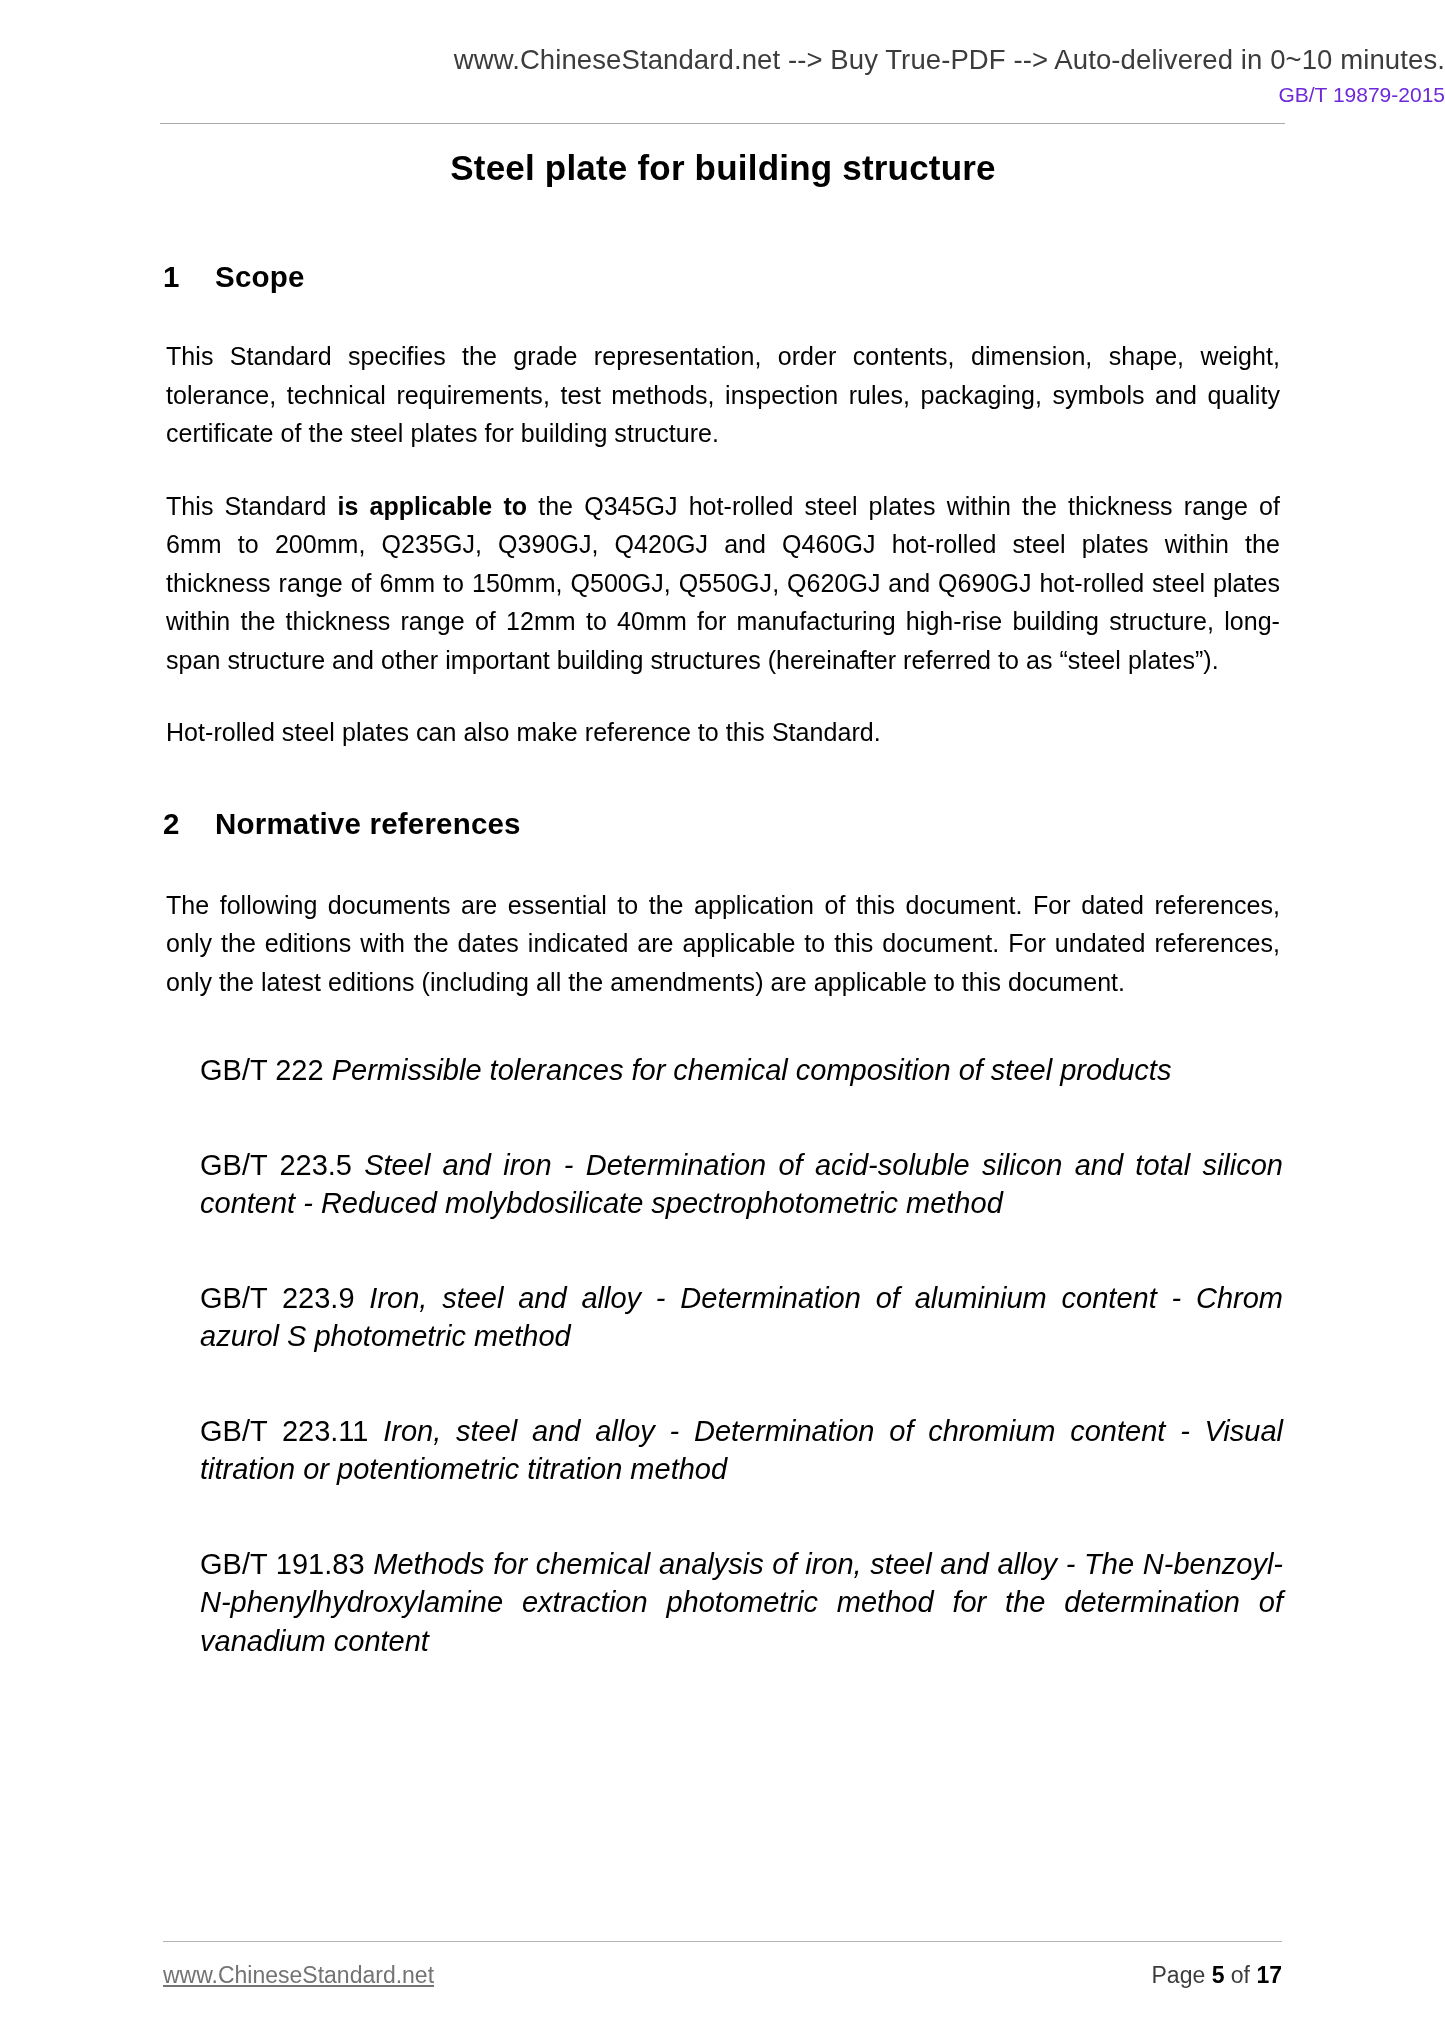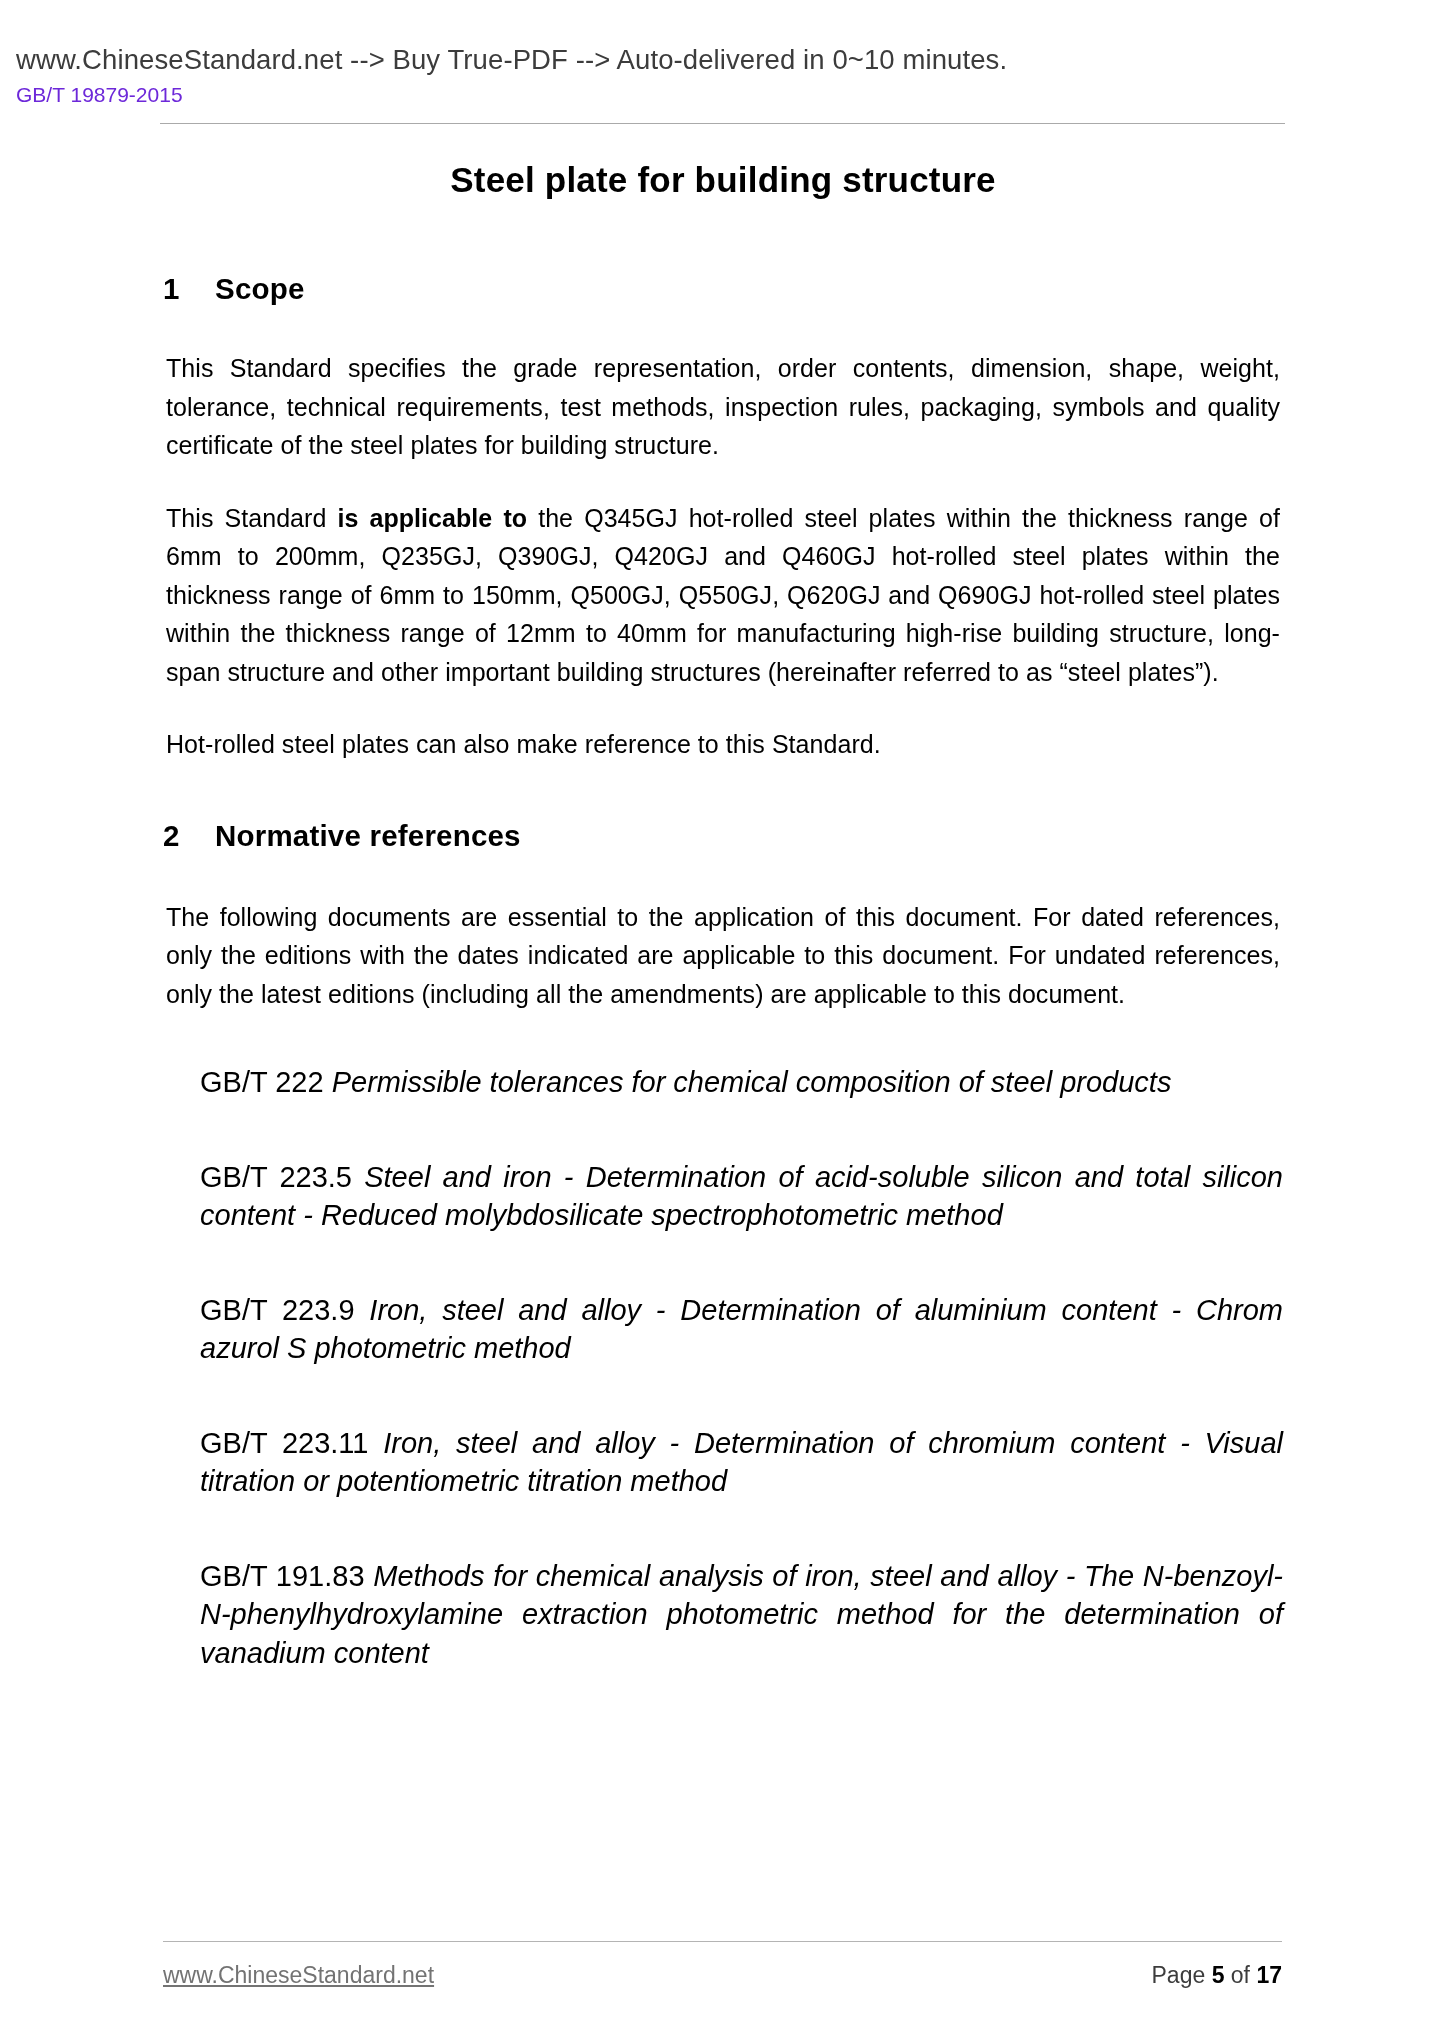--- a/index.html
+++ b/index.html
@@ -22,21 +22,21 @@
     padding: 0;
     overflow: hidden;
   }
 
   
   .page-header {
     position: absolute;
     left: 16px;
     right: 0;
     top: 44px;
-    text-align: left;
+    text-align: right;
   }
   .promo-line {
     font-size: 27.5px;
     color: #3c3c3c;
     letter-spacing: 0.1px;
     line-height: 1.15;
     white-space: nowrap;
   }
   .std-code {
     margin-top: 7px;
@@ -50,21 +50,21 @@
     right: 160px;
     top: 123px;
     height: 1px;
     background: #aaaaaa;
   }
 
   
   .content {
     position: absolute;
     left: 163px;
-    top: 150px;
+    top: 138px;
     width: 1120px;
   }
 
   .doc-title {
     text-align: center;
     font-size: 35px;
     font-weight: bold;
     margin: 0;
     padding-top: 10px;
     letter-spacing: 0.2px;

